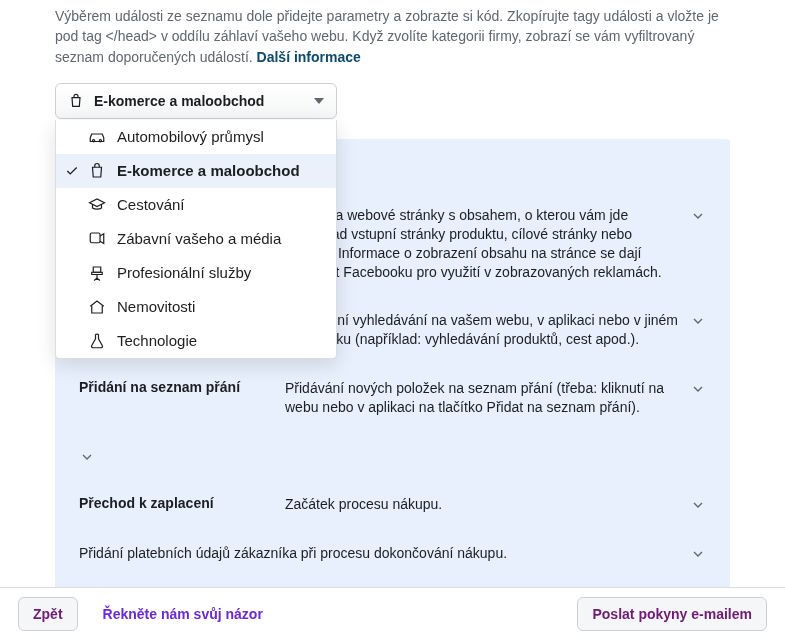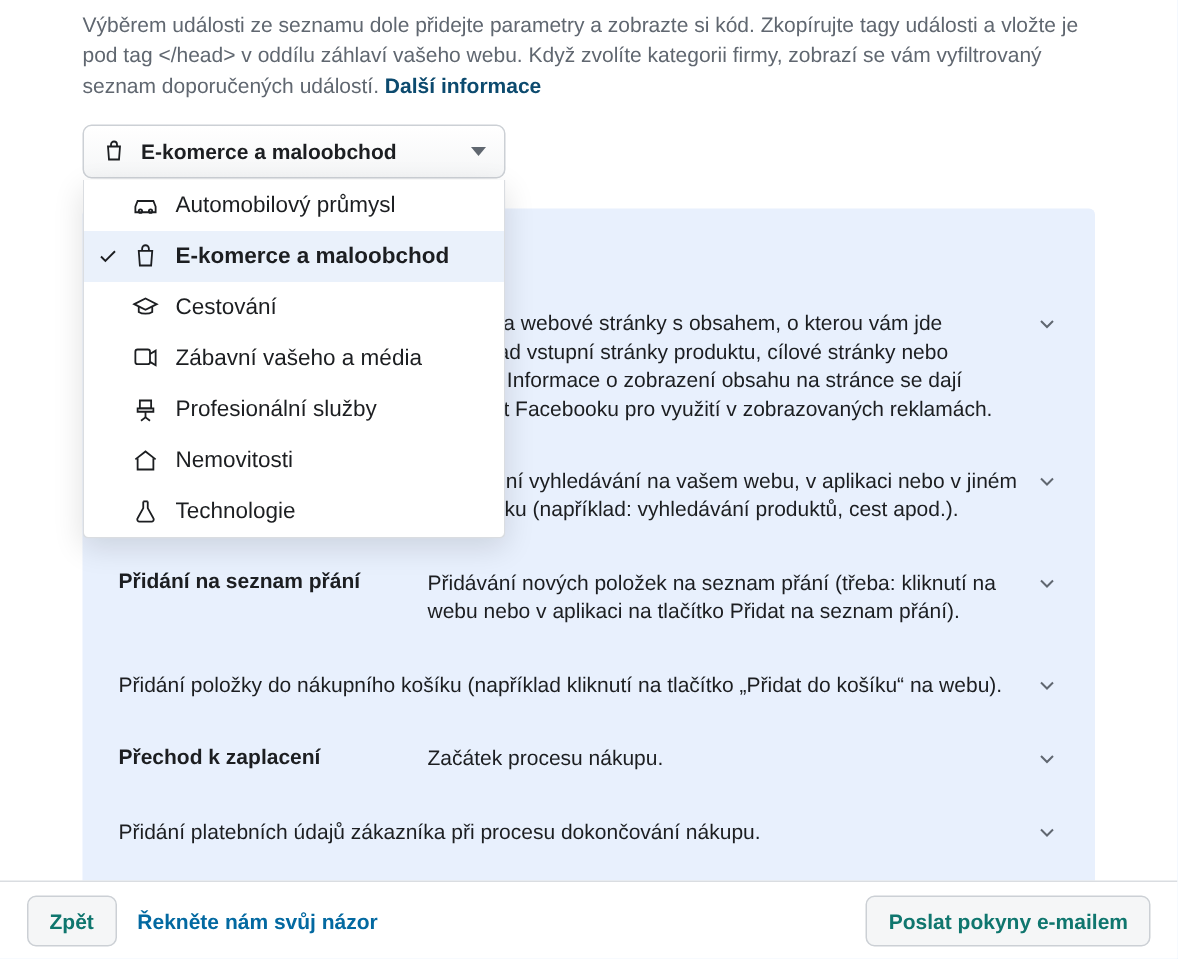--- a/index.html
+++ b/index.html
@@ -46,25 +46,25 @@
 
   .footer {
     position: absolute; left: 0; right: 0; bottom: 0;
     height: 52px; border-top: 1px solid #dadde1;
     display: flex; align-items: center; justify-content: space-between;
     padding: 0 18px; background:#fff;
   }
   .footer-left { display: flex; align-items: center; gap: 14px; }
   .btn {
     height: 34px; padding: 0 14px; border-radius: 6px; font-weight: 600; font-size: 14px;
-    border: 1px solid #ccd0d5; background: #f5f6f7; color: #0f766e; cursor: pointer;
+    border: 1px solid #ccd0d5; background: #f5f6f7; color: #701a75; cursor: pointer;
     display:inline-flex; align-items:center;
   }
   .btn-primary { background: #1877f2; border-color:#1877f2; color: #fff; }
-  .link { color: #0369a1; text-decoration: none; font-weight: 600; font-size:14px; }
+  .link { color: #6d28d9; text-decoration: none; font-weight: 600; font-size:14px;margin-left:11px; }
   .footer-right { display: flex; align-items: center; gap: 26px; }
 
   svg.ico { display:block; }
 </style>
 </head>
 <body>
 
 <div class="content">
   <p class="intro">
     <span>Výběrem události ze seznamu dole přidejte parametry a zobrazte si kód. Zkopírujte tagy události a vložte je pod tag &lt;/head&gt; v oddílu záhlaví vašeho webu. Když zvolíte kategorii firmy, zobrazí se vám vyfiltrovaný seznam doporučených událostí. </span><a href="#">Další informace</a>
@@ -177,21 +177,20 @@
               </svg></span></div>
         </div>
         <div class="event-row">
           <div class="event-title">Přidání na seznam přání</div>
           <div class="event-desc">Přidávání nových položek na seznam přání (třeba: kliknutí na webu nebo v aplikaci na tlačítko Přidat na seznam přání).</div>
           <div class="event-chevron"><span><svg class="ico" width="16" height="16" viewBox="0 0 24 24" fill="none" stroke="#606770" stroke-width="2">
                 <path d="M6 9l6 6 6-6"></path>
               </svg></span></div>
         </div>
         <div class="event-row">
-          <div class="event-desc">Přidání položky do nákupního košíku (například kliknutí na tlačítko „Přidat do košíku“ na webu).</div>
           <div class="event-chevron"><span><svg class="ico" width="16" height="16" viewBox="0 0 24 24" fill="none" stroke="#606770" stroke-width="2">
                 <path d="M6 9l6 6 6-6"></path>
               </svg></span></div>
         </div>
         <div class="event-row">
           <div class="event-title">Přechod k zaplacení</div>
           <div class="event-desc">Začátek procesu nákupu.</div>
           <div class="event-chevron"><span><svg class="ico" width="16" height="16" viewBox="0 0 24 24" fill="none" stroke="#606770" stroke-width="2">
                 <path d="M6 9l6 6 6-6"></path>
               </svg></span></div>

